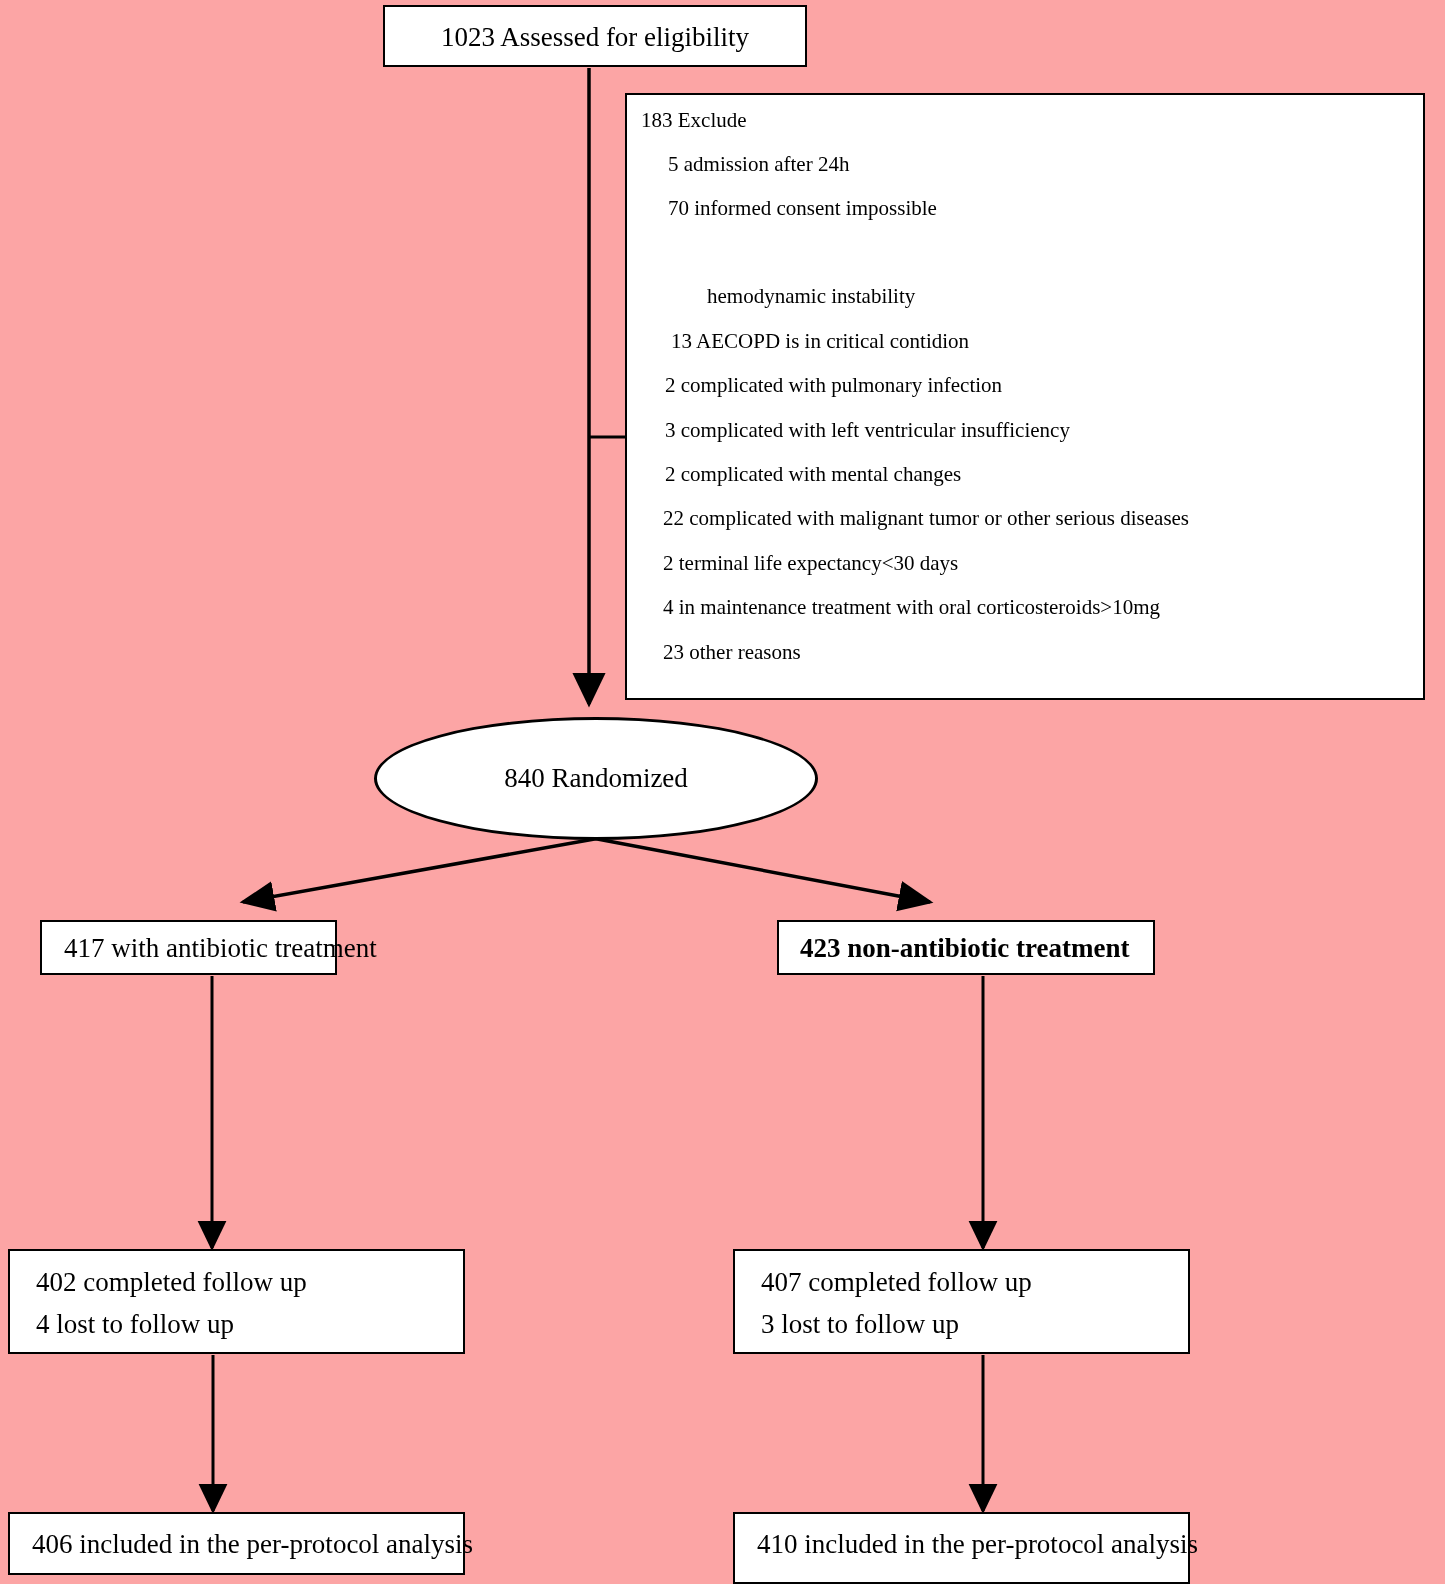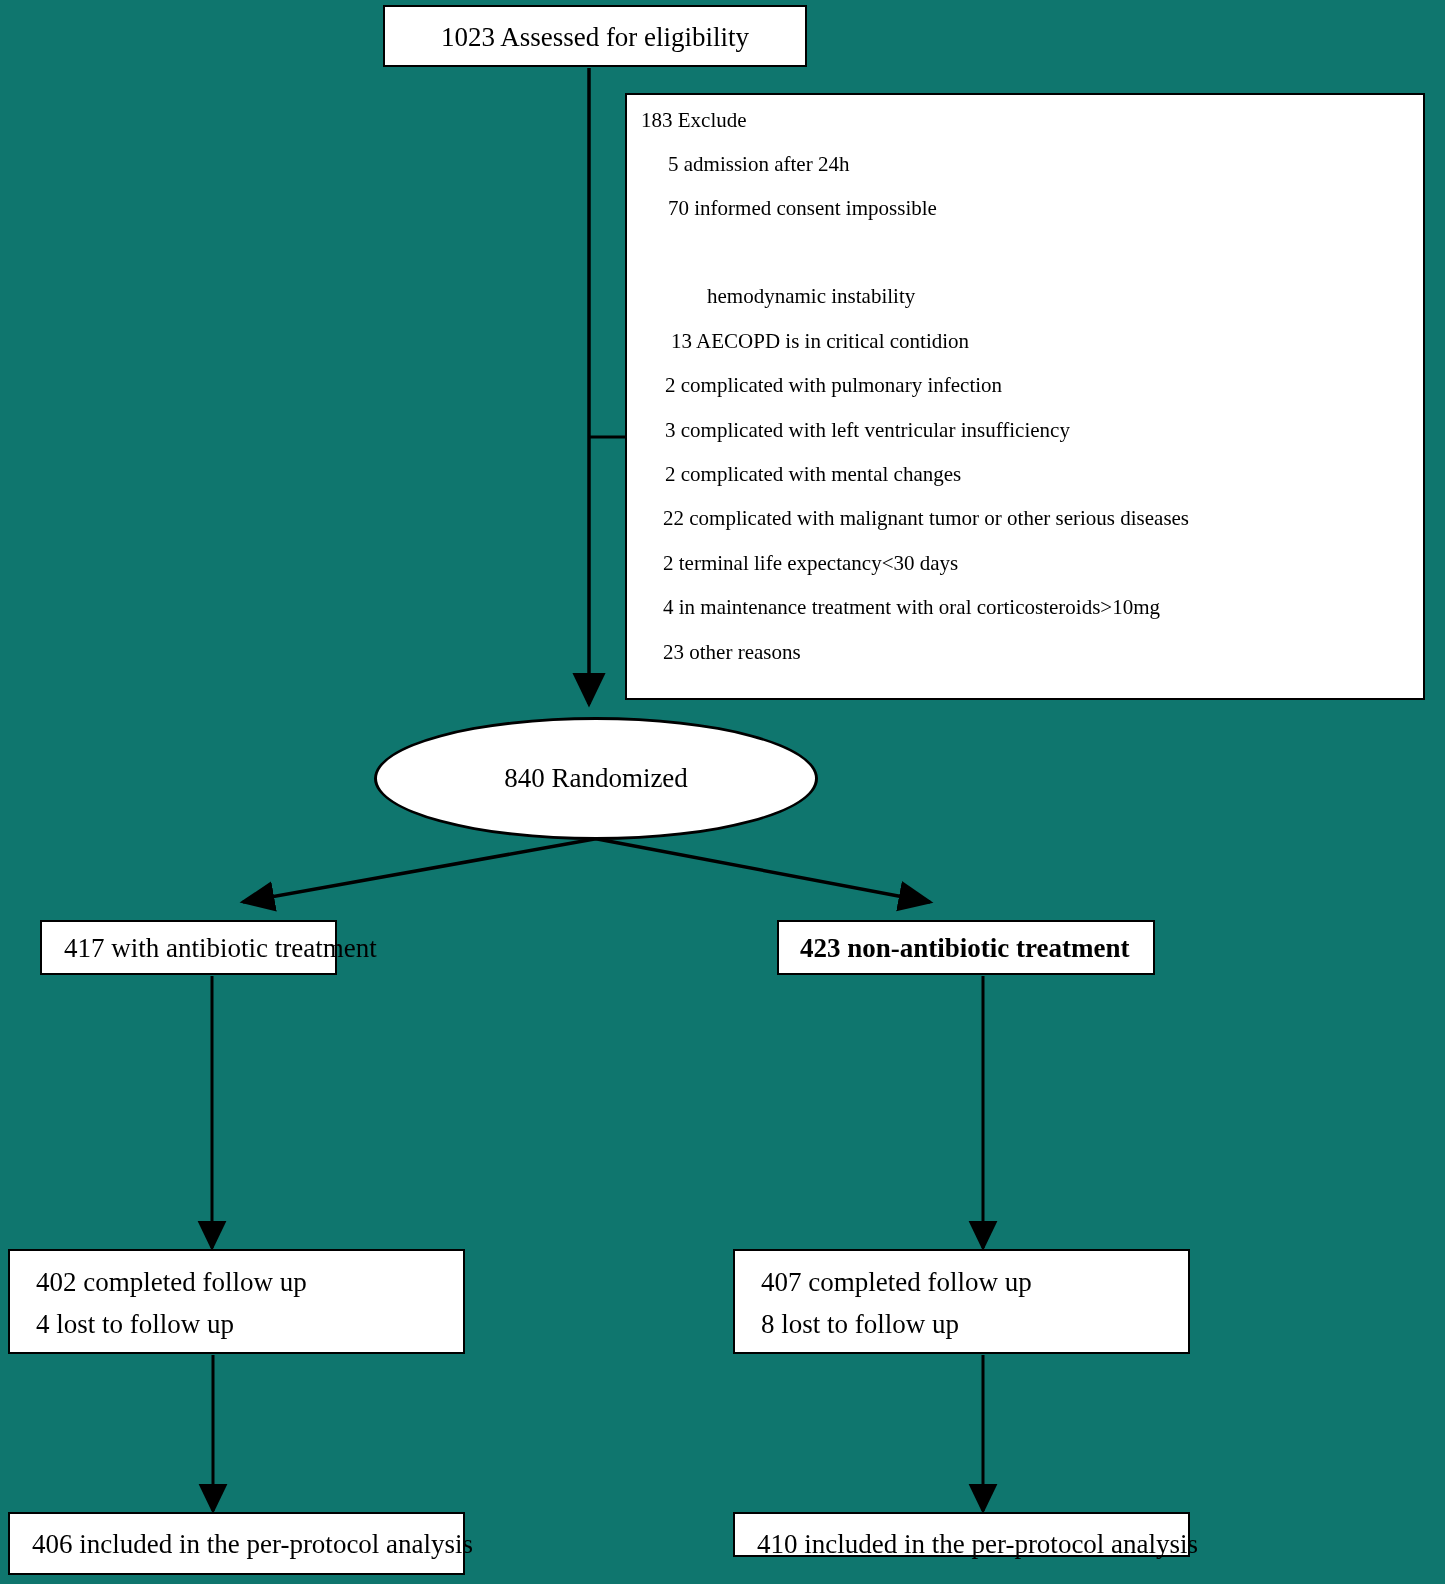--- a/index.html
+++ b/index.html
@@ -8,21 +8,21 @@
     background: #ffffff;
   }
   body {
     font-family: "Liberation Serif", "DejaVu Serif", serif;
     color: #000000;
   }
   #canvas {
     position: relative;
     width: 1445px;
     height: 1584px;
-    background: #0f766e;
+    background: #fca5a5;
     overflow: hidden;
   }
   .box {
     position: absolute;
     box-sizing: border-box;
     border: 2.5px solid #000000;
     background: #ffffff;
   }
   .box-text {
     position: absolute;
@@ -124,24 +124,24 @@
     <div class="box-text" style="left:21px; top:12px;">423 non-antibiotic treatment</div>
   </div>
 
   <div class="box" style="left:8px; top:1249px; width:457px; height:105px;">
     <div class="box-text" style="left:26px; top:17px;">402 completed follow up</div>
     <div class="box-text" style="left:26px; top:59px;">4 lost to follow up</div>
   </div>
 
   <div class="box" style="left:733px; top:1249px; width:457px; height:105px;">
     <div class="box-text" style="left:26px; top:17px;">407 completed follow up</div>
-    <div class="box-text" style="left:26px; top:59px;">8 lost to follow up</div>
+    <div class="box-text" style="left:26px; top:59px;">3 lost to follow up</div>
   </div>
 
   <div class="box" style="left:8px; top:1512px; width:457px; height:63px;">
     <div class="box-text" style="left:22px; top:16px;">406 included in the per-protocol analysis</div>
   </div>
 
-  <div class="box" style="left:733px; top:1512px; width:457px; height:45px;">
+  <div class="box" style="left:733px; top:1512px; width:457px; height:72px;">
     <div class="box-text" style="left:22px; top:16px;">410 included in the per-protocol analysis</div>
   </div>
 
 </div>
 
 </body></html>

